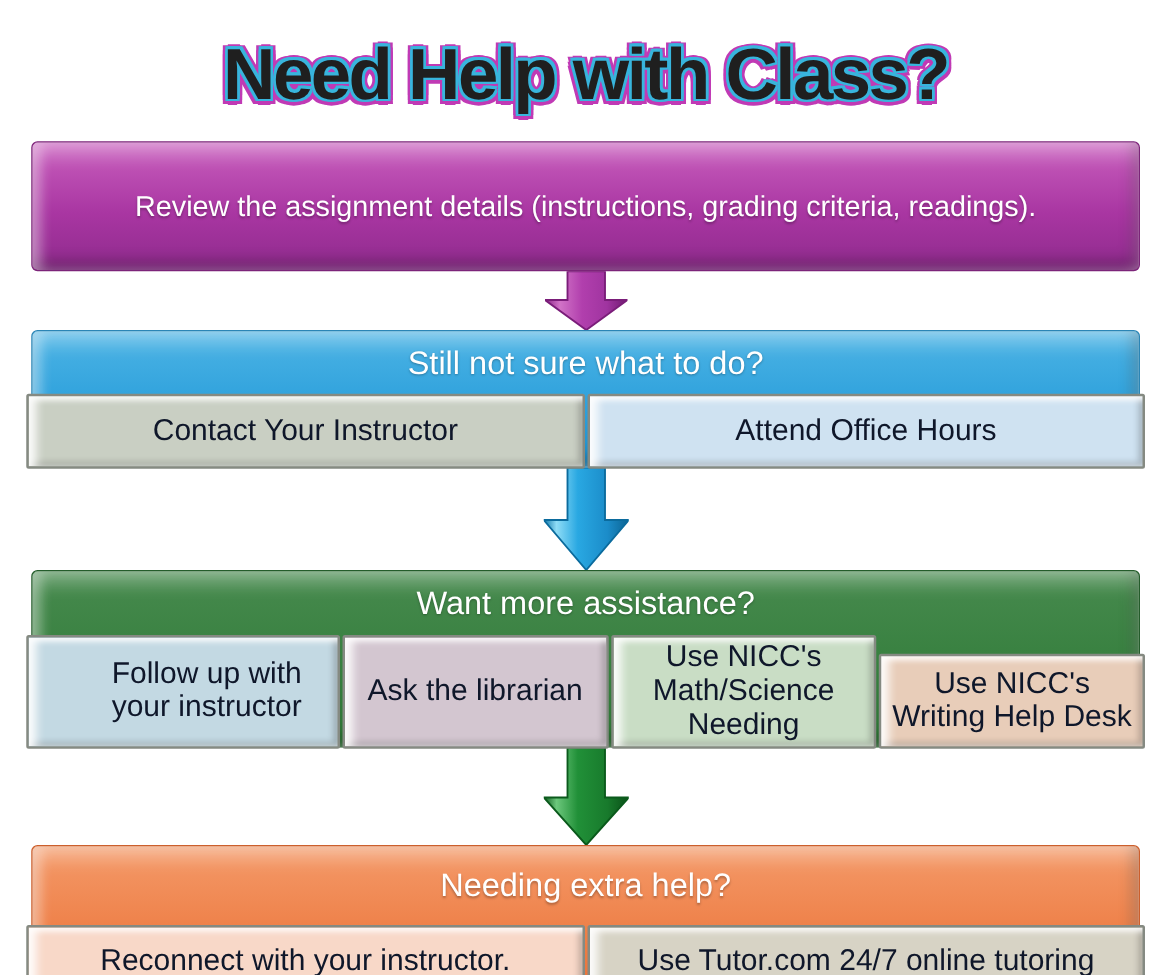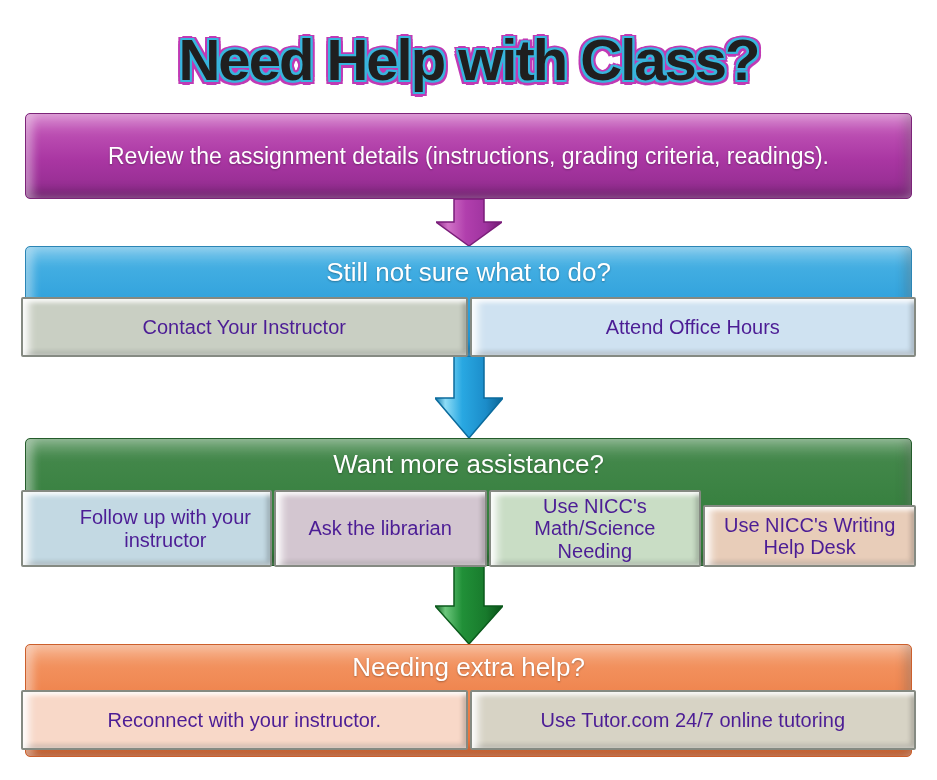--- a/index.html
+++ b/index.html
@@ -38,56 +38,56 @@
       inset 7px 0 9px rgba(255,255,255,.32),
       inset -5px -7px 11px rgba(0,0,0,.25);
   }
   .band-header {
     display: flex; align-items: center; justify-content: center;
     color: #ffffff;
     text-shadow: 0 1px 2px rgba(0,0,0,.30);
     text-align: center;
   }
   .band.purple {
-    margin-top: 5px; height: 86px;
+    margin-top: 5px; height: 104px;
     background: linear-gradient(#c95fbe, #a936a2 55%, #8f2b8d);
     border: 1px solid #7c2479;
   }
   .band.purple .band-header { height: 100%; font-size: 23px; }
   .band.blue {
     background: linear-gradient(#4db4e5, #2b9fdb 60%, #1f8cc6);
     border: 1px solid #2b85b5;
   }
   .band.green {
     background: linear-gradient(#478a4e, #37803f 55%, #2d7334);
     border: 1px solid #245c2b;
   }
   .band.orange {
     background: linear-gradient(#f49a69, #ee7f47 55%, #e76f36);
     border: 1px solid #cc5f2c;
     padding-bottom: 6px;
   }
   .band.blue  .band-header { height: 50px; font-size: 26px; }
   .band.green .band-header { height: 51px; font-size: 26px; }
-  .band.orange .band-header { height: 45px; font-size: 26px; }
+  .band.orange .band-header { height: 63px; font-size: 26px; }
   
   .boxes-row {
     display: flex; gap: 2px;
     margin: 0 -5px -2px -5px;
     position: relative;
   }
   .band.orange .boxes-row { margin-bottom: 0; }
   .sub-box {
     flex: 1 1 0;
     min-height: 60px;
     border: 2px solid #858a82;
     border-radius: 2px;
     display: flex; align-items: center; justify-content: center;
     text-align: center;
-    font-size: 20px; color: #4c1d95; line-height: 1.12;
+    font-size: 24px; color: #0f172a; line-height: 1.12;
     padding: 3px 8px;
     box-shadow:
       inset 3px 3px 5px rgba(255,255,255,.9),
       inset 8px 0 6px rgba(255,255,255,.55),
       inset -3px -3px 5px rgba(0,0,0,.22);
   }
   
   .arrow-wrap { text-align: center; line-height: 0; }
   .arrow-wrap svg { display: block; margin: 0 auto; }
 </style>

